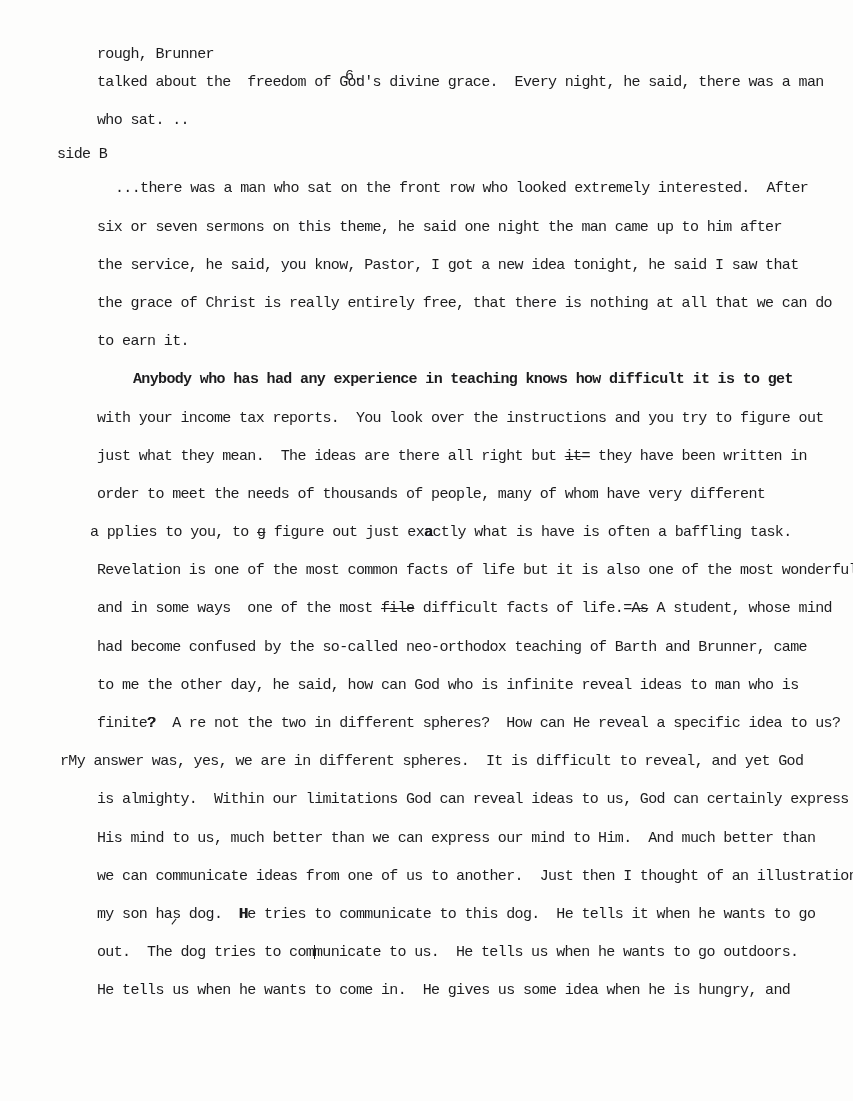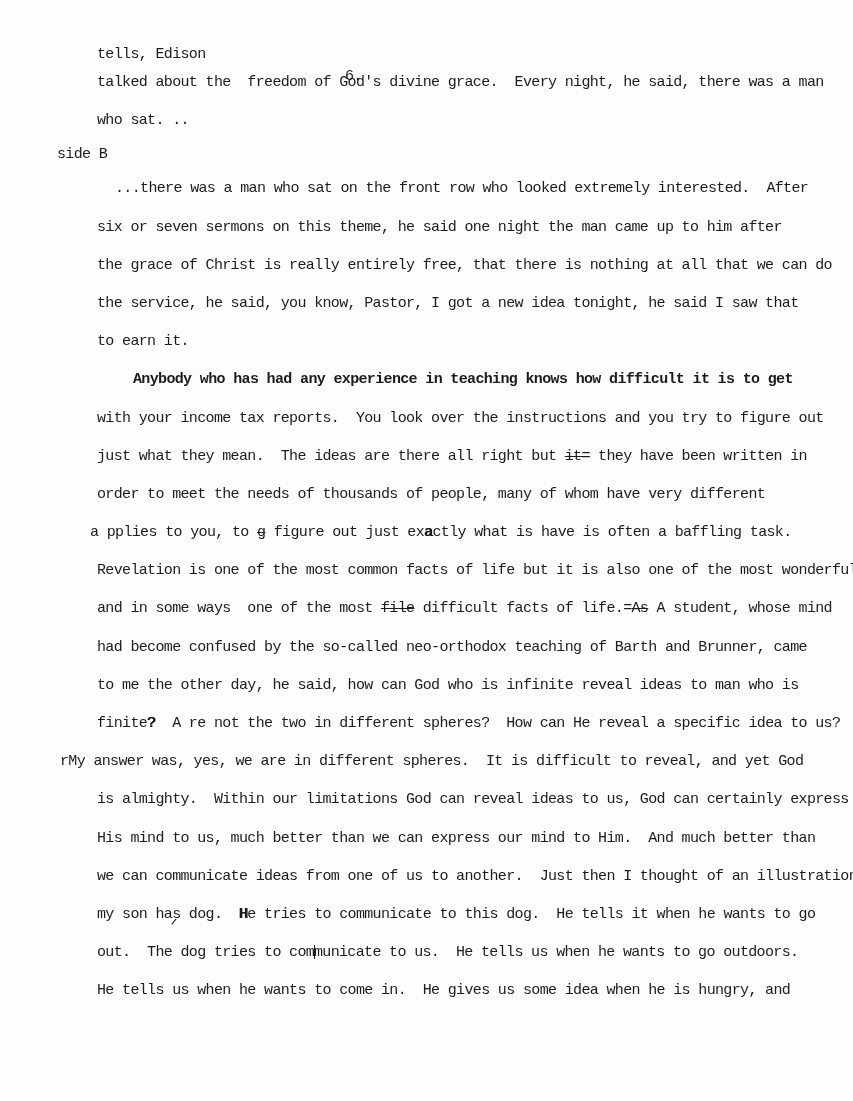--- a/index.html
+++ b/index.html
@@ -26,31 +26,31 @@
   .st{text-decoration:line-through;text-decoration-thickness:1.4px;margin-top:32px;}
   .ov{text-shadow:0.7px 0 0 currentColor,-0.4px 0.3px 0 currentColor;}
   .vl{display:inline-block;width:0;height:0.95em;border-left:1.3px solid currentColor;vertical-align:-0.18em;margin:0 -0.6px;}
   .sm{display:inline-block;width:0;height:7px;border-left:1.3px solid currentColor;transform:rotate(38deg) translateY(9px);margin:0 1px 0 -2px;}
 </style>
 </head>
 <body>
 
 <div class="page">
   <div class="header">
-    <span class="hdr-left">tells, Edison</span>
+    <span class="hdr-left">rough, Brunner</span>
     <span class="hdr-page">6.</span>
   </div>
   <div class="body">
       <div class="line"><span>talked about the  freedom of God's divine grace.  Every night, he said, there was a man</span></div>
       <div class="line"><span>who sat. ..</span></div>
       <div class="line side-label"><span>side B</span></div>
       <div class="line indent-dots"><span>...there was a man who sat on the front row who looked extremely interested.  After</span></div>
       <div class="line"><span>six or seven sermons on this theme, he said one night the man came up to him after</span></div>
+      <div class="line"><span>the service, he said, you know, Pastor, I got a new idea tonight, he said I saw that</span></div>
       <div class="line"><span>the grace of Christ is really entirely free, that there is nothing at all that we can do</span></div>
-      <div class="line"><span>the service, he said, you know, Pastor, I got a new idea tonight, he said I saw that</span></div>
       <div class="line"><span>to earn it.</span></div>
       <div class="line indent-para"><span>Anybody who has had any experience in teaching knows how difficult it is to get</span></div>
       <div class="line"><span>with your income tax reports.  You look over the instructions and you try to figure out</span></div>
       <div class="line"><span>just what they mean.  The ideas are there all right but </span><span class="st">it=</span><span> they have been written in</span></div>
       <div class="line"><span>order to meet the needs of thousands of people, many of whom have very different</span></div>
       <div class="line outdent-small"><span>a pplies to you, to </span><span class="st">g</span><span> figure out just ex</span><span class="ov">a</span><span>ctly what is have is often a baffling task.</span></div>
       <div class="line"><span>Revelation is one of the most common facts of life but it is also one of the most wonderful</span></div>
       <div class="line"><span>and in some ways  one of the most </span><span class="st">file</span><span> difficult facts of life.=</span><span class="st">As</span><span> A student, whose mind</span></div>
       <div class="line"><span>had become confused by the so-called neo-orthodox teaching of Barth and Brunner, came</span></div>
       <div class="line"><span>to me the other day, he said, how can God who is infinite reveal ideas to man who is</span></div>

